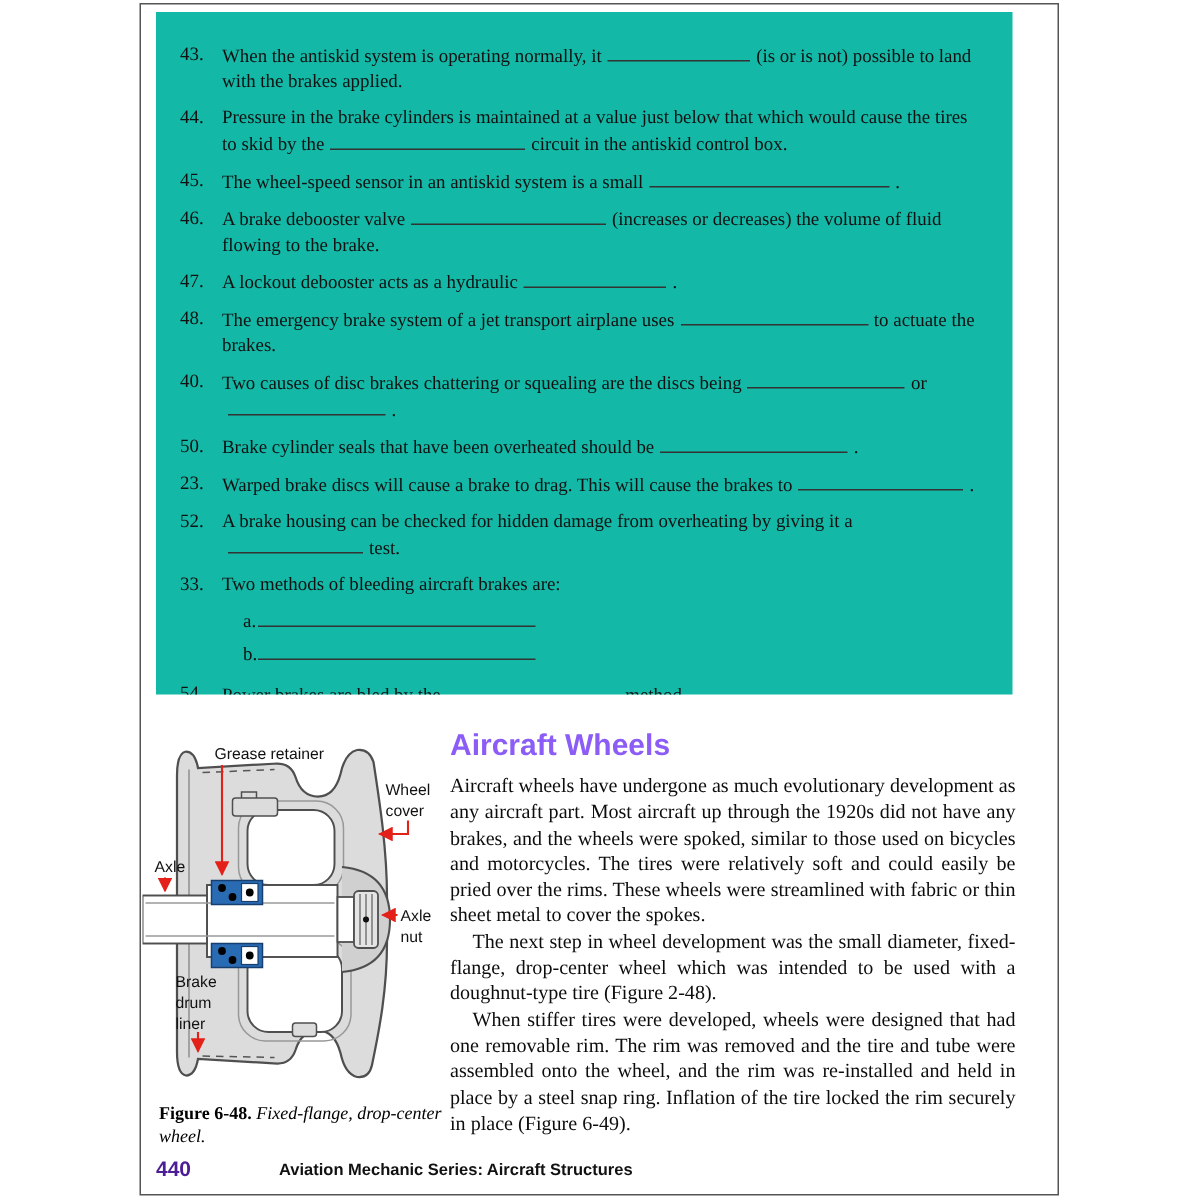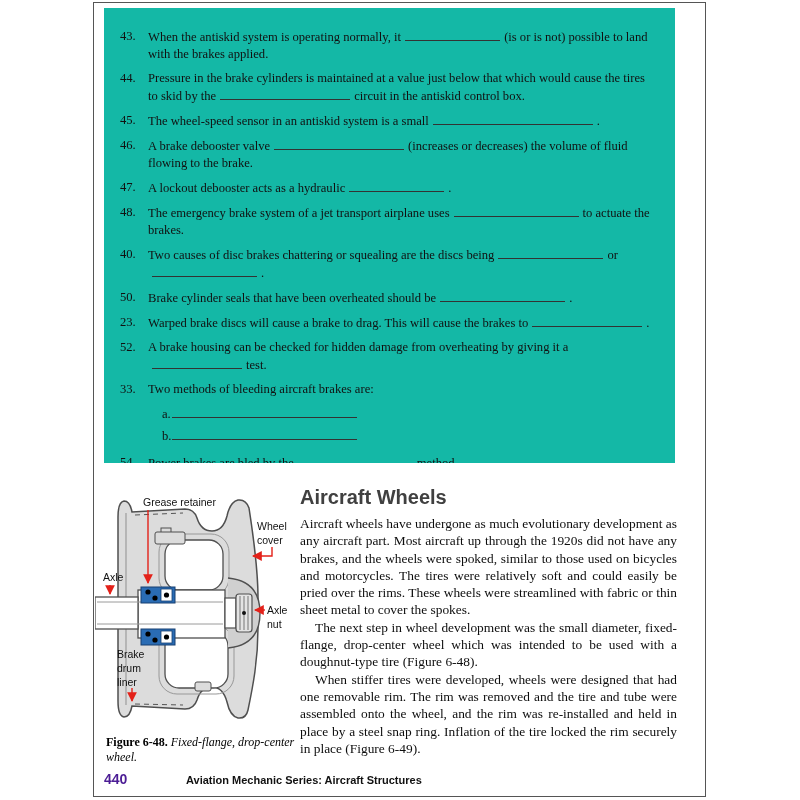--- a/index.html
+++ b/index.html
@@ -25,21 +25,21 @@
   .figure-svg { position:absolute; left:95px; top:486px; width:200px; height:250px; }
   .fig-label { font-family:"Liberation Sans", sans-serif; font-size:10.5px; fill:#111; }
   .caption { position:absolute; left:96px; top:735px; width:200px; font-size:12px;
              line-height:1.22; color:#000000;margin-left:10px; }
   .caption .cap-bold { font-weight:bold; }
   .caption .cap-italic { font-style:italic; }
 
   
   .main-col { position:absolute; left:300px; top:486px; width:377px; }
   .sec-title { font-family:"Liberation Sans", sans-serif; font-weight:bold; font-size:20px;
-               color:#404040; margin-bottom:6px; }
+               color:#8b5cf6; margin-bottom:6px; }
   .main-col p { font-size:13.4px; line-height:17.3px; text-align:justify; color:#0d0d0d; }
   .main-col p.indent { text-indent:15px; }
 
   
   .page-num { position:absolute; left:104px; top:771px; font-family:"Liberation Sans", sans-serif;
               font-weight:bold; font-size:14px; color:#4c1d95; }
   .footer-title { position:absolute; left:186px; top:774px; font-family:"Liberation Sans", sans-serif;
                   font-weight:bold; font-size:11px; color:#111; }
 </style>
 </head>
@@ -172,20 +172,20 @@
     <text class="fig-label" x="22" y="172">Brake</text>
     <text class="fig-label" x="22" y="186">drum</text>
     <text class="fig-label" x="22" y="200">liner</text>
   </svg>
 
   <div class="caption"><span class="cap-bold">Figure 6-48.</span><span class="cap-italic"> Fixed-flange, drop-center wheel.</span></div>
 
   <div class="main-col">
     <div class="sec-title">Aircraft Wheels</div>
     <p>Aircraft wheels have undergone as much evolutionary development as any aircraft part. Most aircraft up through the 1920s did not have any brakes, and the wheels were spoked, similar to those used on bicycles and motorcycles. The tires were relatively soft and could easily be pried over the rims. These wheels were streamlined with fabric or thin sheet metal to cover the spokes.</p>
-    <p class="indent">The next step in wheel development was the small diameter, fixed-flange, drop-center wheel which was intended to be used with a doughnut-type tire (Figure 6-48).</p>
+    <p class="indent">The next step in wheel development was the small diameter, fixed-flange, drop-center wheel which was intended to be used with a doughnut-type tire (Figure 2-48).</p>
     <p class="indent">When stiffer tires were developed, wheels were designed that had one removable rim. The rim was removed and the tire and tube were assembled onto the wheel, and the rim was re-installed and held in place by a steel snap ring. Inflation of the tire locked the rim securely in place (Figure 6-49).</p>
   </div>
 
   <div class="page-num">440</div>
   <div class="footer-title">Aviation Mechanic Series: Aircraft Structures</div>
 
 </div>
 
 </body></html>

